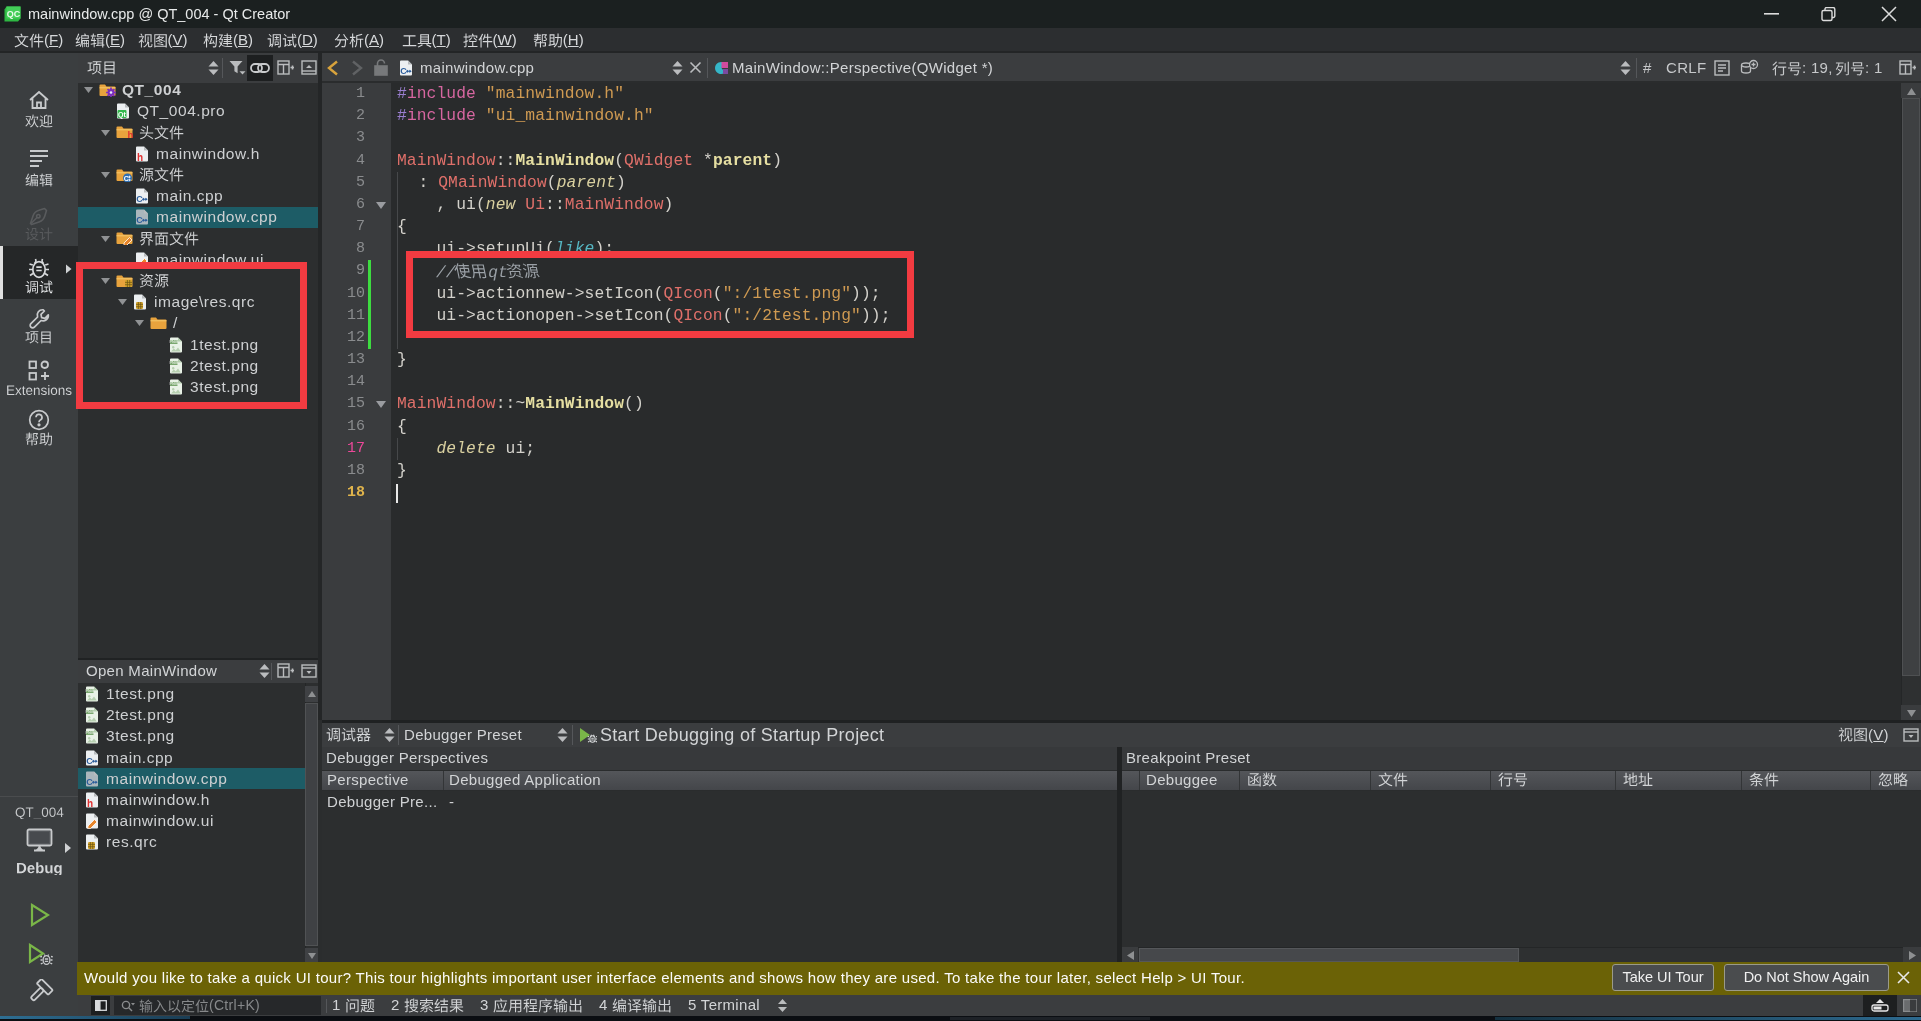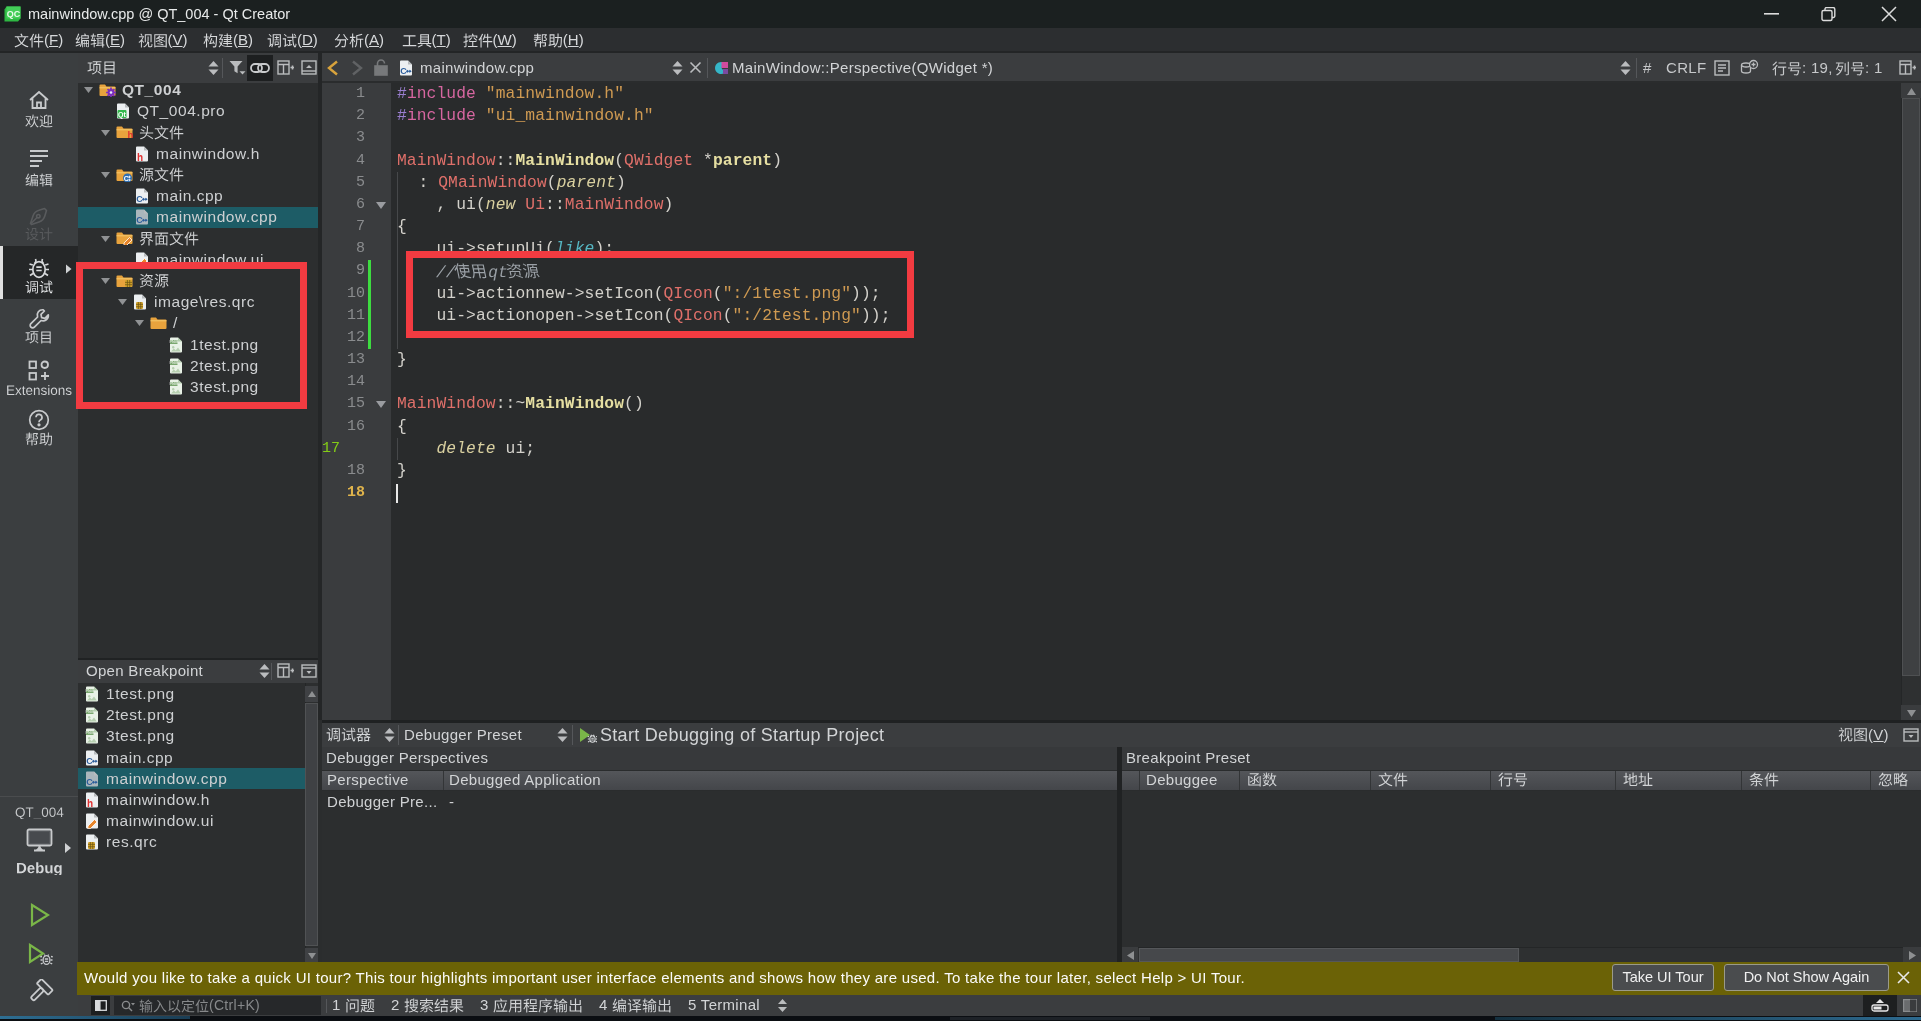--- a/index.html
+++ b/index.html
@@ -471,21 +471,21 @@
       <path d="M1 1.5 a1 1 0 0 1 1-1 H9 L13 4.5 V14.5 a1 1 0 0 1-1 1 H2 a1 1 0 0 1-1-1 Z" fill="#e9f2e7"></path>
       <path d="M9 0.5 V4.5 H13 Z" fill="#b5ceb0"></path>
       <rect x="1" y="3" width="7.5" height="4" fill="#7aa76f"></rect>
       <text x="4.7" y="6.3" font-family="Liberation Sans" font-size="3.8" fill="#fff" text-anchor="middle">PNG</text>
       <path d="M2 14.5 L4.8 11.5 L6.8 13.3 L9 10.6 L11.8 14.5 Z" fill="#b7d0b1"></path>
       <circle cx="4.2" cy="10.3" r="1.2" fill="#b7d0b1"></circle>
     </svg>
   </div>
 <div class="a" style="left:190px;top:376.0px;height:22px;line-height:22px;font-size:15.5px;color:#ced0d2;font-weight:normal;white-space:pre;letter-spacing:0.3px;letter-spacing:0.55px">3test.png</div>
 <div class="a" style="left:78px;top:660px;width:240px;height:23px;background:#3b3d3f"></div>
-<div class="a" style="left:86px;top:660px;height:22px;line-height:22px;font-size:15px;color:#d2d4d6;font-weight:normal;white-space:pre;letter-spacing:0.3px;">Open Breakpoint</div>
+<div class="a" style="left:86px;top:660px;height:22px;line-height:22px;font-size:15px;color:#d2d4d6;font-weight:normal;white-space:pre;letter-spacing:0.3px;">Open MainWindow</div>
 <div class="ic" style="left:259px;top:664px">
     <svg width="11" height="14" fill="#babcbe">
       <path d="M5.5 0 L10.5 5.5 H0.5 Z"></path>
       <path d="M5.5 14 L0.5 8.5 H10.5 Z"></path>
     </svg>
   </div>
 <div class="a" style="left:271px;top:663px;width:1px;height:17px;background:#55575a"></div>
 <div class="ic" style="left:277px;top:663px">
     <svg width="17" height="16" fill="none" stroke="#babcbe" stroke-width="1.4">
       <rect x="1" y="1" width="11" height="13"></rect>
@@ -715,21 +715,21 @@
 <div class="a" style="left:322px;top:216.0px;width:43px;height:22px;line-height:22px;font-size:15px;text-align:right;color:#8a8c8e;font-weight:normal;font-family:'Liberation Mono',monospace">7</div>
 <div class="a" style="left:322px;top:238.2px;width:43px;height:22px;line-height:22px;font-size:15px;text-align:right;color:#8a8c8e;font-weight:normal;font-family:'Liberation Mono',monospace">8</div>
 <div class="a" style="left:322px;top:260.3px;width:43px;height:22px;line-height:22px;font-size:15px;text-align:right;color:#8a8c8e;font-weight:normal;font-family:'Liberation Mono',monospace">9</div>
 <div class="a" style="left:322px;top:282.5px;width:43px;height:22px;line-height:22px;font-size:15px;text-align:right;color:#8a8c8e;font-weight:normal;font-family:'Liberation Mono',monospace">10</div>
 <div class="a" style="left:322px;top:304.7px;width:43px;height:22px;line-height:22px;font-size:15px;text-align:right;color:#8a8c8e;font-weight:normal;font-family:'Liberation Mono',monospace">11</div>
 <div class="a" style="left:322px;top:326.8px;width:43px;height:22px;line-height:22px;font-size:15px;text-align:right;color:#8a8c8e;font-weight:normal;font-family:'Liberation Mono',monospace">12</div>
 <div class="a" style="left:322px;top:349.0px;width:43px;height:22px;line-height:22px;font-size:15px;text-align:right;color:#8a8c8e;font-weight:normal;font-family:'Liberation Mono',monospace">13</div>
 <div class="a" style="left:322px;top:371.2px;width:43px;height:22px;line-height:22px;font-size:15px;text-align:right;color:#8a8c8e;font-weight:normal;font-family:'Liberation Mono',monospace">14</div>
 <div class="a" style="left:322px;top:393.3px;width:43px;height:22px;line-height:22px;font-size:15px;text-align:right;color:#8a8c8e;font-weight:normal;font-family:'Liberation Mono',monospace">15</div>
 <div class="a" style="left:322px;top:415.5px;width:43px;height:22px;line-height:22px;font-size:15px;text-align:right;color:#8a8c8e;font-weight:normal;font-family:'Liberation Mono',monospace">16</div>
-<div class="a" style="left:322px;top:437.7px;width:43px;height:22px;line-height:22px;font-size:15px;color:#84cc16;font-weight:normal;font-family:'Liberation Mono',monospace">17</div>
+<div class="a" style="left:322px;top:437.7px;width:43px;height:22px;line-height:22px;font-size:15px;text-align:right;color:#ec4899;font-weight:normal;font-family:'Liberation Mono',monospace">17</div>
 <div class="a" style="left:322px;top:459.8px;width:43px;height:22px;line-height:22px;font-size:15px;text-align:right;color:#8a8c8e;font-weight:normal;font-family:'Liberation Mono',monospace">18</div>
 <div class="a" style="left:322px;top:482.0px;width:43px;height:22px;line-height:22px;font-size:15px;text-align:right;color:#e0b44c;font-weight:bold;font-family:'Liberation Mono',monospace">18</div>
 <div class="ic" style="left:376px;top:201.835px">
     <svg width="10" height="7">
       <path d="M0 0 H10 L5 7 Z" fill="#9a9ca0"></path>
     </svg>
   </div>
 <div class="ic" style="left:376px;top:401.338px">
     <svg width="10" height="7">
       <path d="M0 0 H10 L5 7 Z" fill="#9a9ca0"></path>

